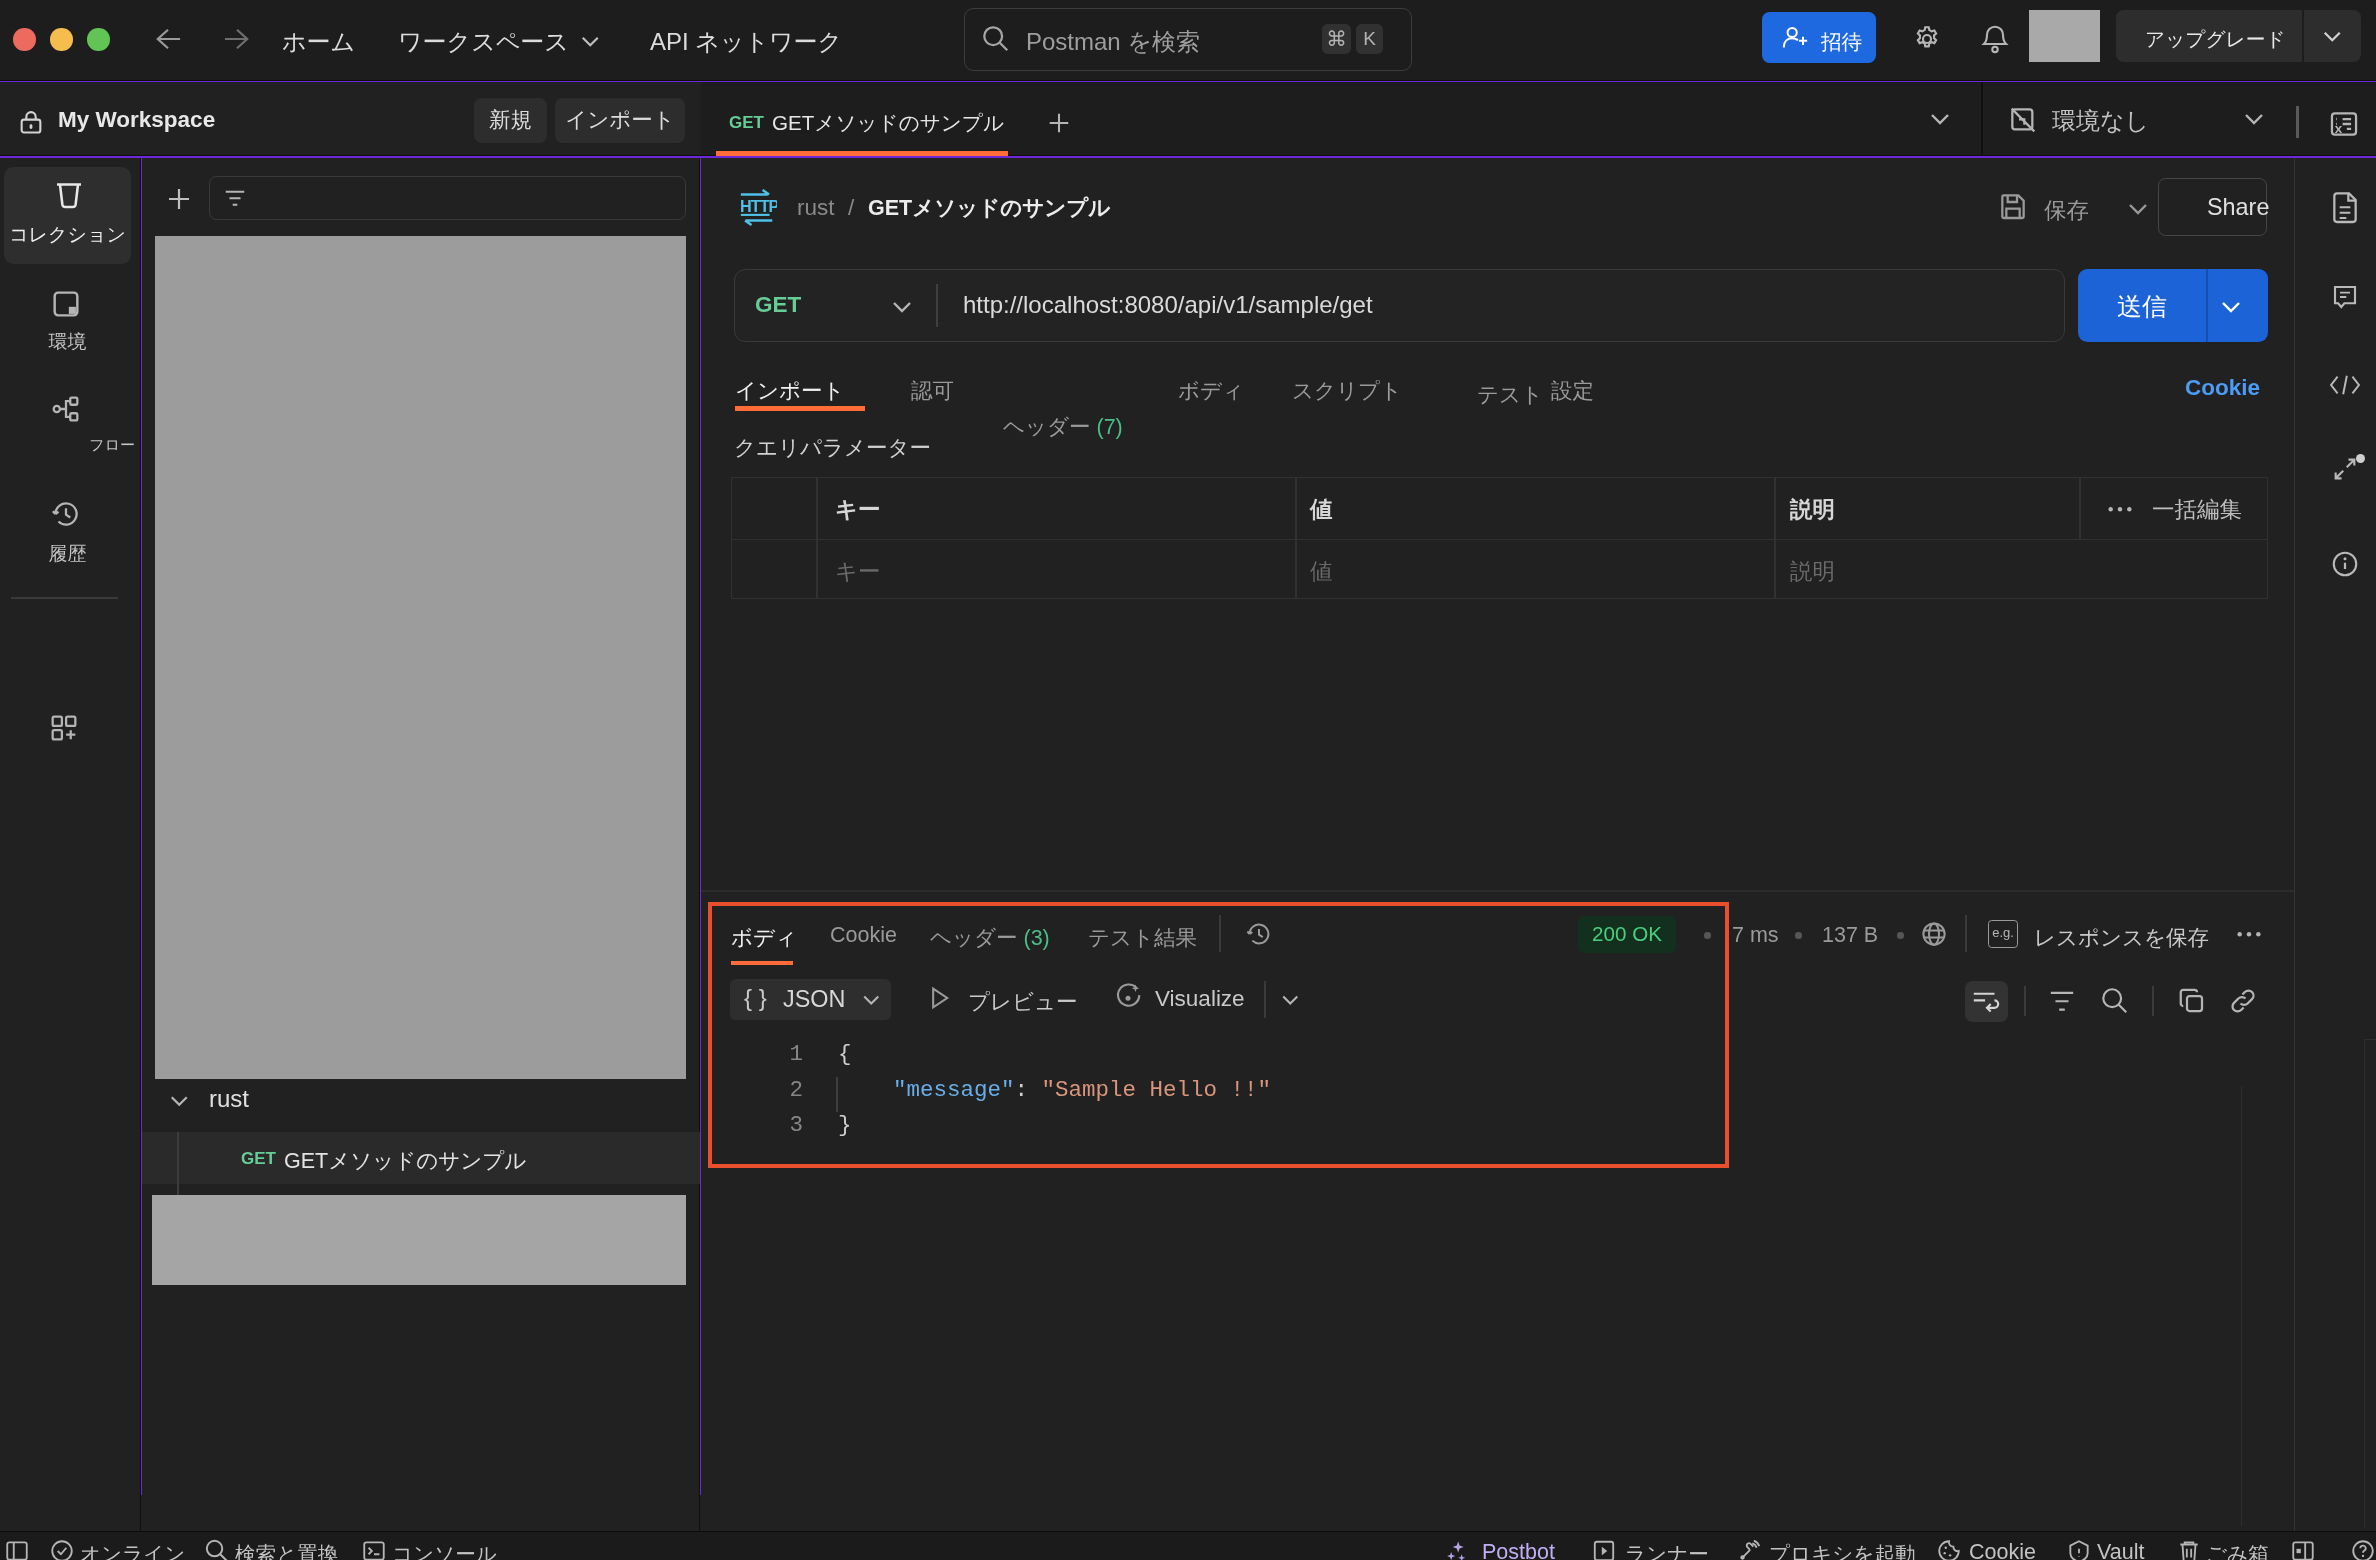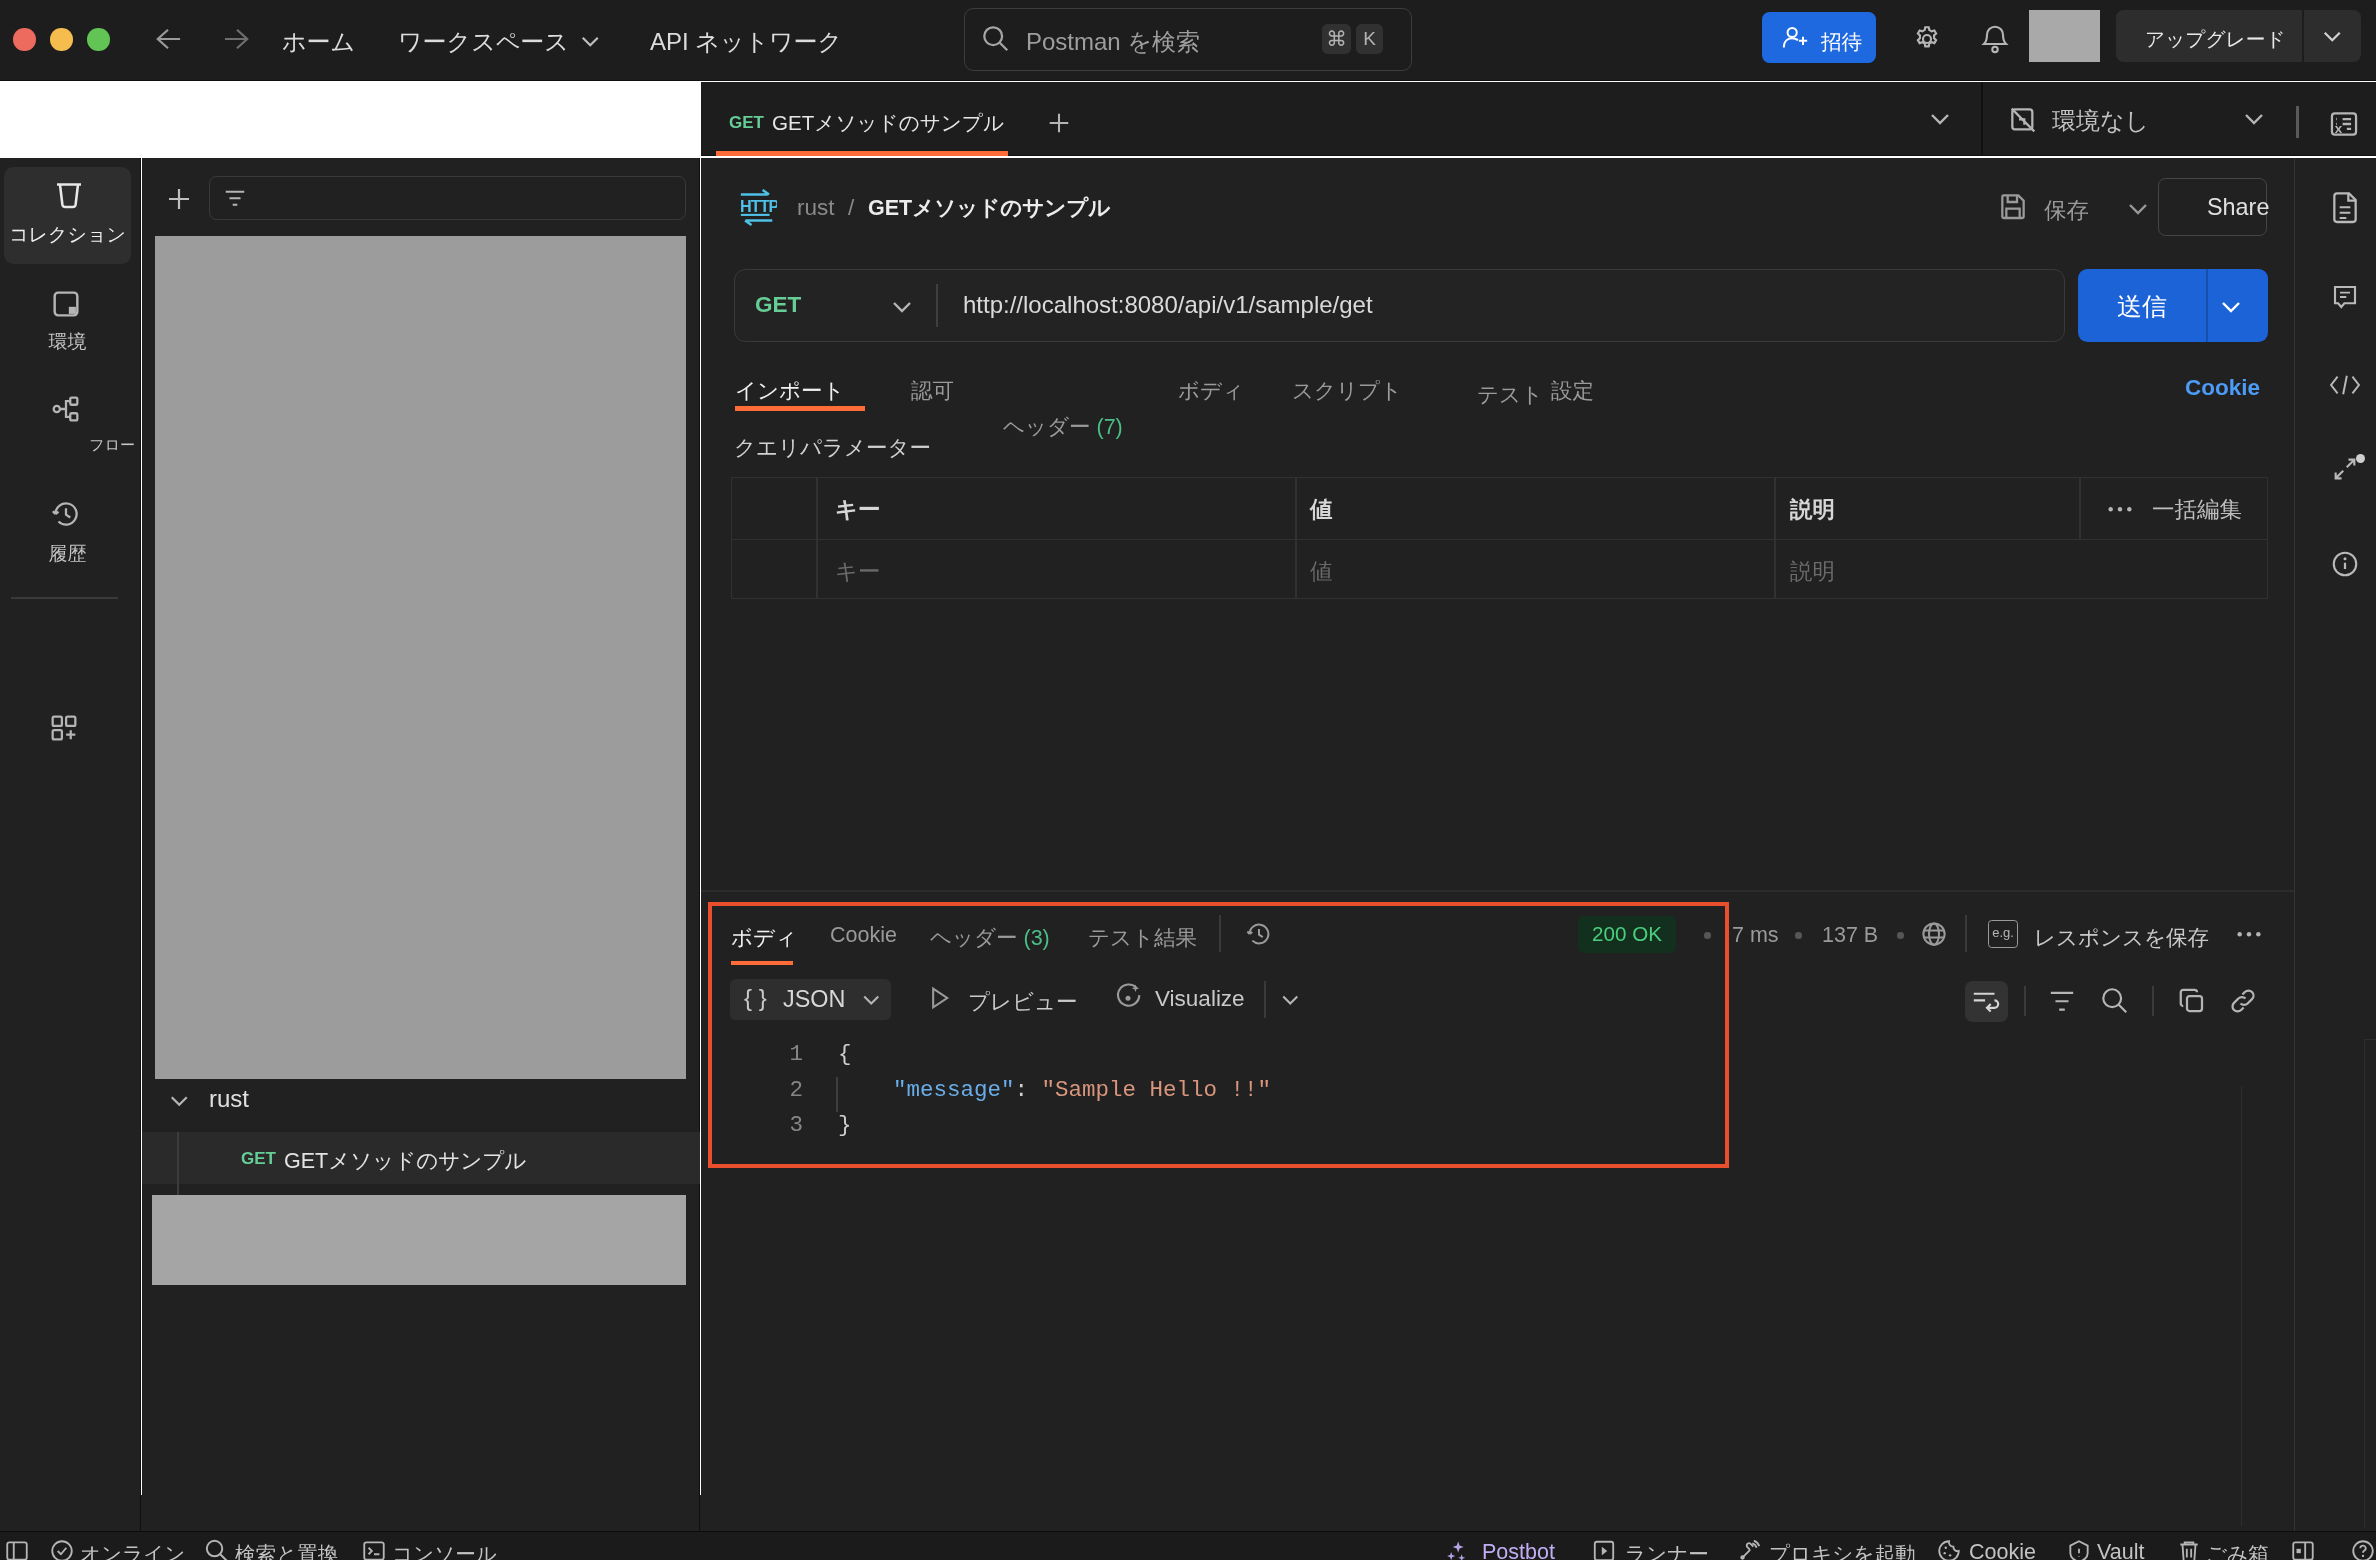--- a/index.html
+++ b/index.html
@@ -1,18 +1,18 @@
 <!DOCTYPE html>
 <html style="font-size:15px"><head>
 <meta charset="utf-8">
 <style>
   * { margin:0; padding:0; box-sizing:border-box; }
   html,body { width:2376px; height:1561px; background:#212121; overflow:hidden; }
   body { font-family:"Liberation Sans", sans-serif; -webkit-font-smoothing:antialiased; }
-  #app { position:absolute; left:0; top:0; width:2376px; height:1495px; background:#ffffff; }
+  #app { position:absolute; left:0; top:0; width:2376px; height:1495px; background:#6d28d9; }
   .abs { position:absolute; }
   .txt { white-space:nowrap; }
   svg { display:block; }
 </style>
 </head>
 <body>
 <div id="app">
 
   <div class="abs" id="topbar" style="left:0;top:0;width:2376px;height:81px;background:#1d1d1d;border-bottom:1.9px solid #0f0f0f;">
 
@@ -64,20 +64,30 @@
     <div class="abs" style="left:2029px;top:10.3px;width:71px;height:52px;background:#a9a9a9;"></div>
 
     <div class="abs" style="left:2116px;top:10.3px;width:245px;height:52px;background:#2d2d2d;border-radius:7.5px;"></div>
     <div class="abs" style="left:2302px;top:10.3px;width:1.9px;height:52px;background:#1d1d1d;"></div>
     <div class="abs txt" style="left:2145px;top:26px;font-size:19.7px;color:#e8e8e8;">アップグレード</div>
     <svg class="abs" style="left:2321px;top:29px;" width="22.5" height="15" viewBox="0 0 24 16">
         <path d="M4 4 L12 12 L20 4" stroke="#d0d0d0" stroke-width="2.4" fill="none"></path>
       </svg>
   </div>
 
+  <div class="abs" id="wsheader" style="left:0;top:82px;width:701px;height:74px;background:#212121;border-bottom:1.9px solid #101010;">
+    <svg class="abs" style="left:17px;top:26px;" width="28" height="28" viewBox="0 0 24 24">
+        <rect x="4" y="10" width="16" height="11" rx="2" fill="none" stroke="#d3d3d3" stroke-width="1.8"></rect>
+        <path d="M8 10 V7.5 a4 4 0 0 1 8 0 V10" fill="none" stroke="#d3d3d3" stroke-width="1.8"></path>
+        <rect x="10.8" y="14" width="2.4" height="4" rx="1.2" fill="#d3d3d3"></rect>
+      </svg>
+    <div class="abs txt" style="left:58px;top:25px;font-size:22.5px;font-weight:700;color:#e8e8e8;">My Workspace</div>
+    <div class="abs" style="left:474px;top:16px;width:73px;height:45px;background:#2d2d2d;border-radius:7.5px;font-size:21.5px;color:#dcdcdc;text-align:center;line-height:44px;">新規</div>
+    <div class="abs" style="left:555px;top:16px;width:130px;height:45px;background:#2d2d2d;border-radius:7.5px;font-size:21.5px;color:#dcdcdc;text-align:center;line-height:44px;">インポート</div>
+  </div>
   <div class="abs" id="tabstrip" style="left:701px;top:82px;width:1675px;height:74px;background:#1d1d1d;border-bottom:1.9px solid #101010;">
 
     <div class="abs txt" style="left:28px;top:31px;font-size:17px;font-weight:700;color:#67cd96;">GET</div>
     <div class="abs txt" style="left:71px;top:27px;font-size:20.6px;color:#e6e6e6;">GETメソッドのサンプル</div>
     <div class="abs" style="left:15px;top:69px;width:292px;height:4.7px;background:#ff6c37;"></div>
 
     <svg class="abs" style="left:345px;top:28px;" width="26" height="26" viewBox="0 0 28 28">
         <path d="M14 4 V24 M4 14 H24" stroke="#b5b5b5" stroke-width="2.2"></path>
       </svg>
 

